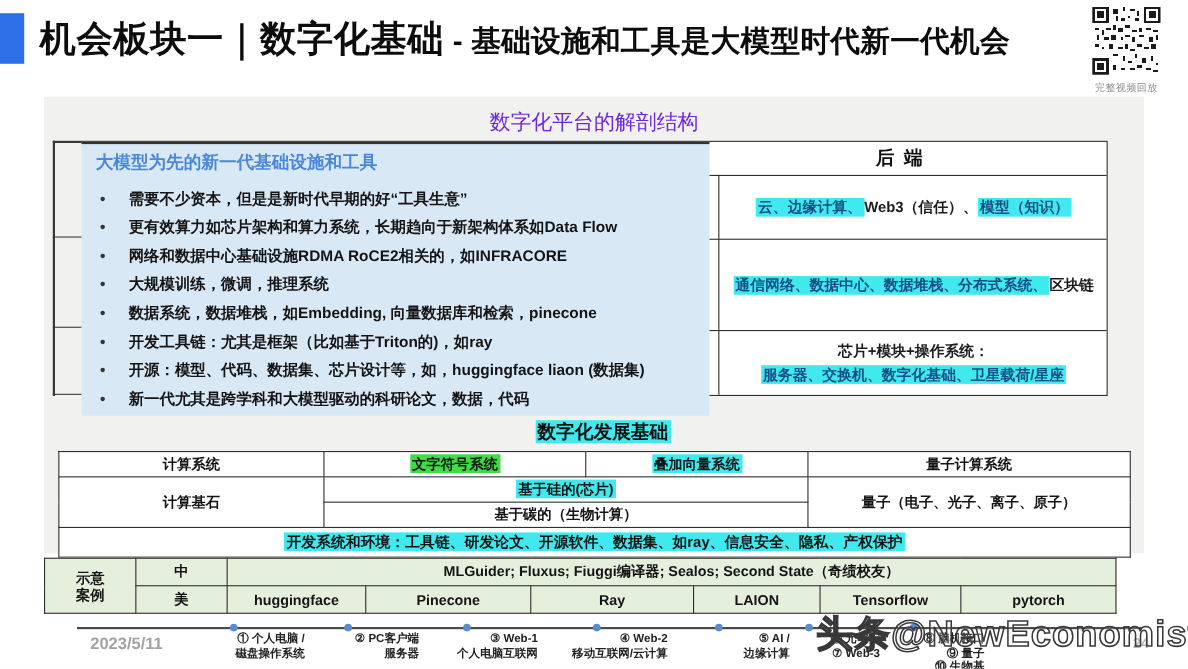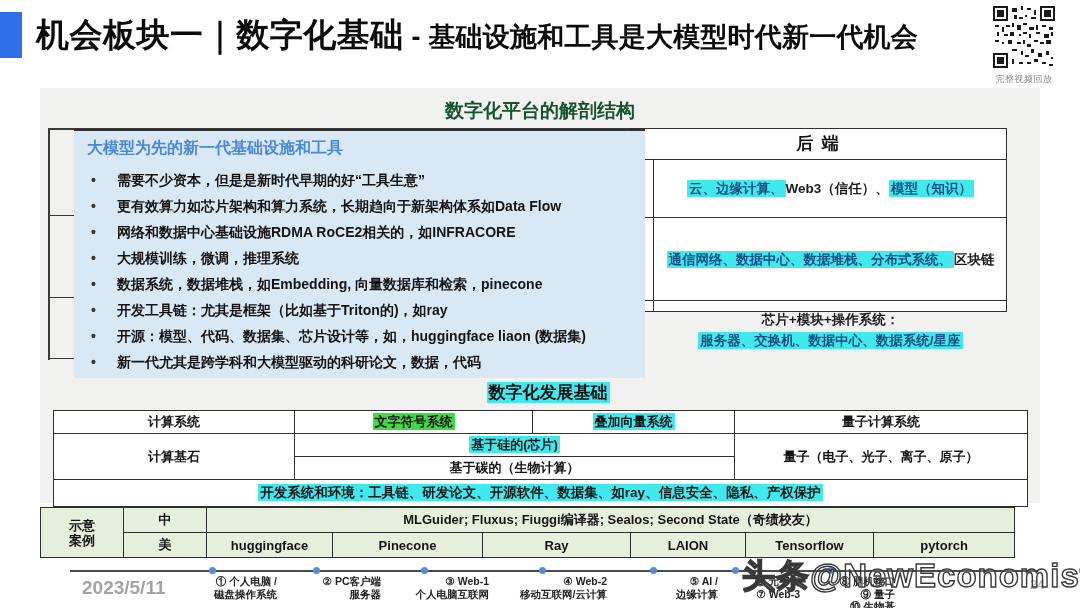--- a/index.html
+++ b/index.html
@@ -12,25 +12,25 @@
   .abs{position:absolute;box-sizing:border-box;}
   
   .accent-bar{left:0;top:12px;width:22px;height:46px;background:var(--accent-blue,#2c6fe7);}
   .page-title{left:36px;top:13px;width:950px;white-space:nowrap;color:#0c0c0c;font-weight:bold;}
   .t-main{font-size:33px;letter-spacing:.5px;}
   .t-sub{font-size:27px;letter-spacing:.2px;}
   .qr-wrap{left:992px;top:6px;width:64px;text-align:center;}
   .qr-caption{font-size:9px;color:#8a8a8a;margin-top:1px;letter-spacing:.5px;}
   
   .content-bg{left:40px;top:88px;width:1000px;height:415px;background:#f1f1f0;}
-  .anatomy-title{left:40px;top:98px;width:1000px;text-align:center;font-size:19px;font-weight:bold;color:#14532d;}
+  .anatomy-title{left:40px;top:98px;width:1000px;text-align:center;font-size:19px;font-weight:normal;color:#6d28d9;}
   
   .ln{background:#3a3a3a;}
   
-  .backend{left:630px;top:128px;width:377px;height:184px;border:1.6px solid #2f2f2f;background:#fff;}
+  .backend{left:630px;top:128px;width:377px;height:232px;border:1.6px solid #2f2f2f;background:#fff;}
   .bk-header{height:30px;line-height:29px;text-align:center;font-size:17px;font-weight:bold;color:#111;border-bottom:1.6px solid #2f2f2f;letter-spacing:2px;}
   .bk-divider{position:absolute;left:22px;top:30px;bottom:0;width:1.4px;background:#2f2f2f;}
   .bk-row{position:relative;padding-left:24px;display:flex;flex-direction:column;justify-content:center;align-items:center;text-align:left;font-size:13.5px;font-weight:bold;color:#1c1c1c;line-height:21px;}
   .bk-row1{height:57px;border-bottom:1.4px solid #2f2f2f;}
   .bk-row2{height:82px;border-bottom:1.4px solid #2f2f2f;}
   .bk-row3{height:58px;}
   .hl-cyan{background:var(--cyan-highlight,#40e9ee);padding:1px 2px;}
   .hl-green{background:var(--green-highlight,#3fdc44);padding:1px 2px;}
   .bk-blue{color:#174e86;}
   
@@ -45,21 +45,21 @@
   .mid-table td{border:1.3px solid #2f2f2f;text-align:center;font-size:13px;font-weight:bold;color:#141414;padding:1px 2px;height:20px;}
   .mid-table .dev td{height:24px;font-size:13.5px;}
   
   .ex-table{left:40px;top:507px;width:974px;background:var(--green-table-bg,#e4efdc);}
   .ex-table td{border:1.4px solid #2f2f2f;text-align:center;font-weight:bold;color:#141414;font-size:13px;height:24px;padding:0 2px;}
   .ex-label{font-size:13.5px;line-height:15px;}
   .ex-cn-us{font-size:15px;}
   
   .timeline-line{left:70px;top:570px;width:968px;height:1.5px;background:#4a4a4a;}
   .tl-dot{width:7px;height:7px;border-radius:50%;background:#5b8bd0;top:567px;}
-  .footer-date{left:82px;top:577px;font-size:19px;font-weight:bold;color:#a3a3a3;}
+  .footer-date{left:82px;top:577px;font-size:15px;font-weight:bold;color:#a3a3a3;}
   .tl-item{top:575px;width:130px;margin-left:-65px;text-align:right;font-size:10.5px;font-weight:bold;color:#222;line-height:12.5px;white-space:nowrap;}
   .watermark{left:742px;top:554px;font-size:33px;font-weight:600;letter-spacing:1px;color:rgba(255,255,255,0.18);-webkit-text-stroke:1.4px #383838;white-space:nowrap;z-index:5;}
   .page-num{left:1030px;top:577px;font-size:13px;font-weight:bold;color:#b3b3b3;z-index:4;}
 </style>
 </head>
 <body>
 
 <div class="abs accent-bar"></div>
 <div class="abs page-title">
   <span class="t-main">机会板块一｜数字化基础</span><span class="t-sub"> - 基础设施和工具是大模型时代新一代机会</span>
@@ -148,21 +148,21 @@
   <div class="bk-header">后 端</div>
   <div class="bk-divider"></div>
   <div class="bk-row bk-row1">
     <div><span class="hl-cyan bk-blue">云、边缘计算、</span><span>Web3（信任）、</span><span class="hl-cyan bk-blue">模型（知识）</span></div>
   </div>
   <div class="bk-row bk-row2">
     <div><span class="hl-cyan bk-blue">通信网络、数据中心、数据堆栈、分布式系统、</span><span>区块链</span></div>
   </div>
   <div class="bk-row bk-row3">
     <div>芯片+模块+操作系统：</div>
-    <div><span class="hl-cyan bk-blue">服务器、交换机、数据中心、数据系统/星座</span></div>
+    <div><span class="hl-cyan bk-blue">服务器、交换机、数字化基础、卫星载荷/星座</span></div>
   </div>
 </div>
 
 <div class="abs panel">
   <div class="panel-title">大模型为先的新一代基础设施和工具</div>
   <div class="bullet">
       <span class="dot">•</span>
       <span>需要不少资本，但是是新时代早期的好“工具生意”</span>
     </div>
   <div class="bullet">

